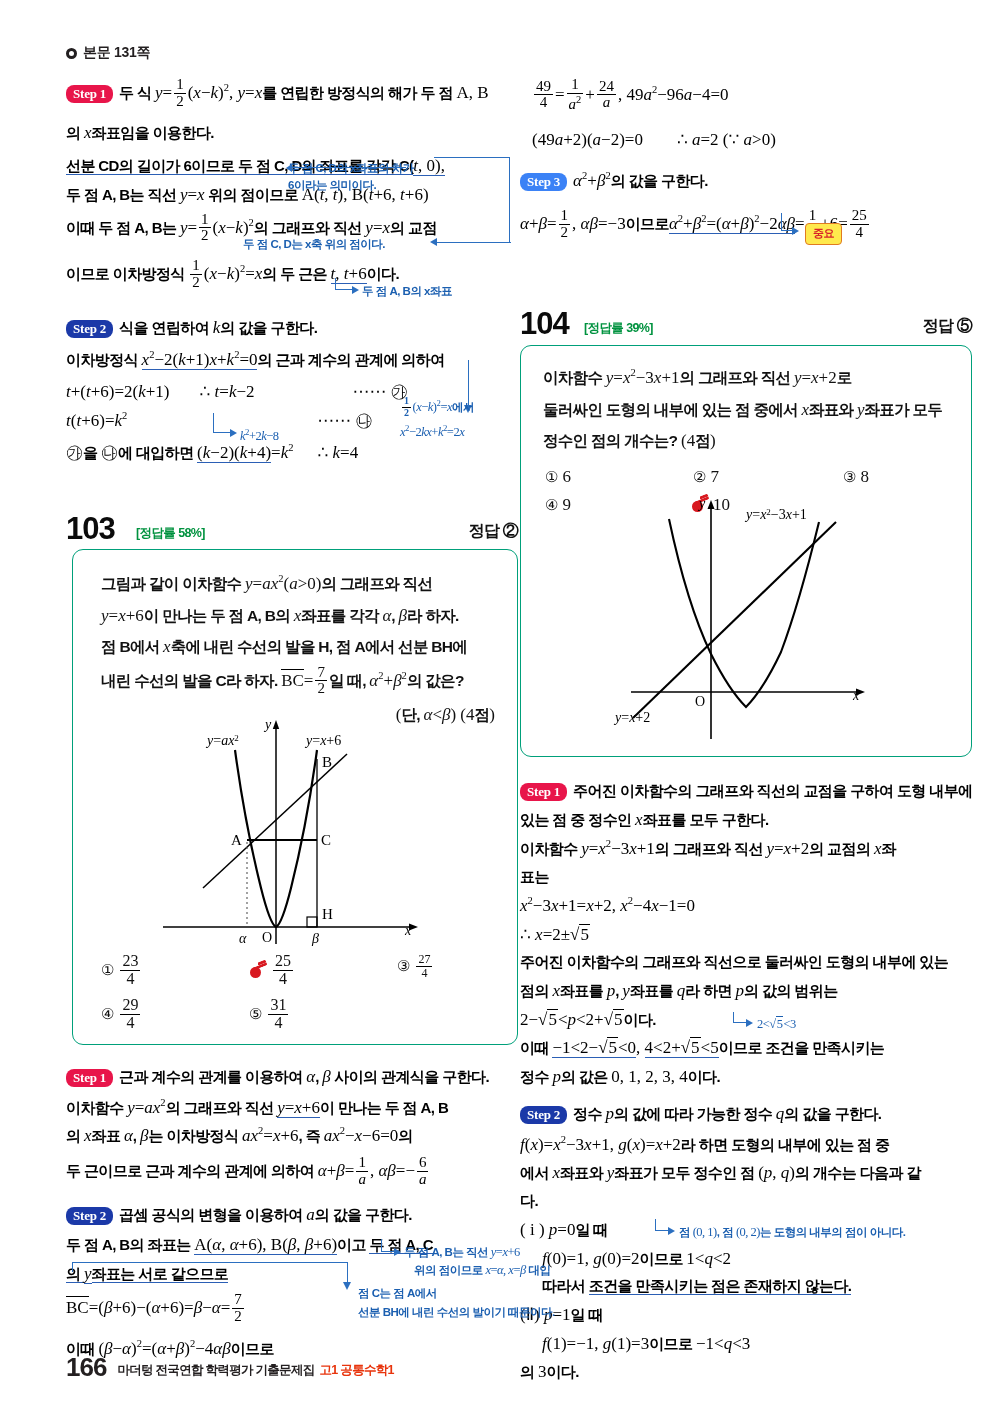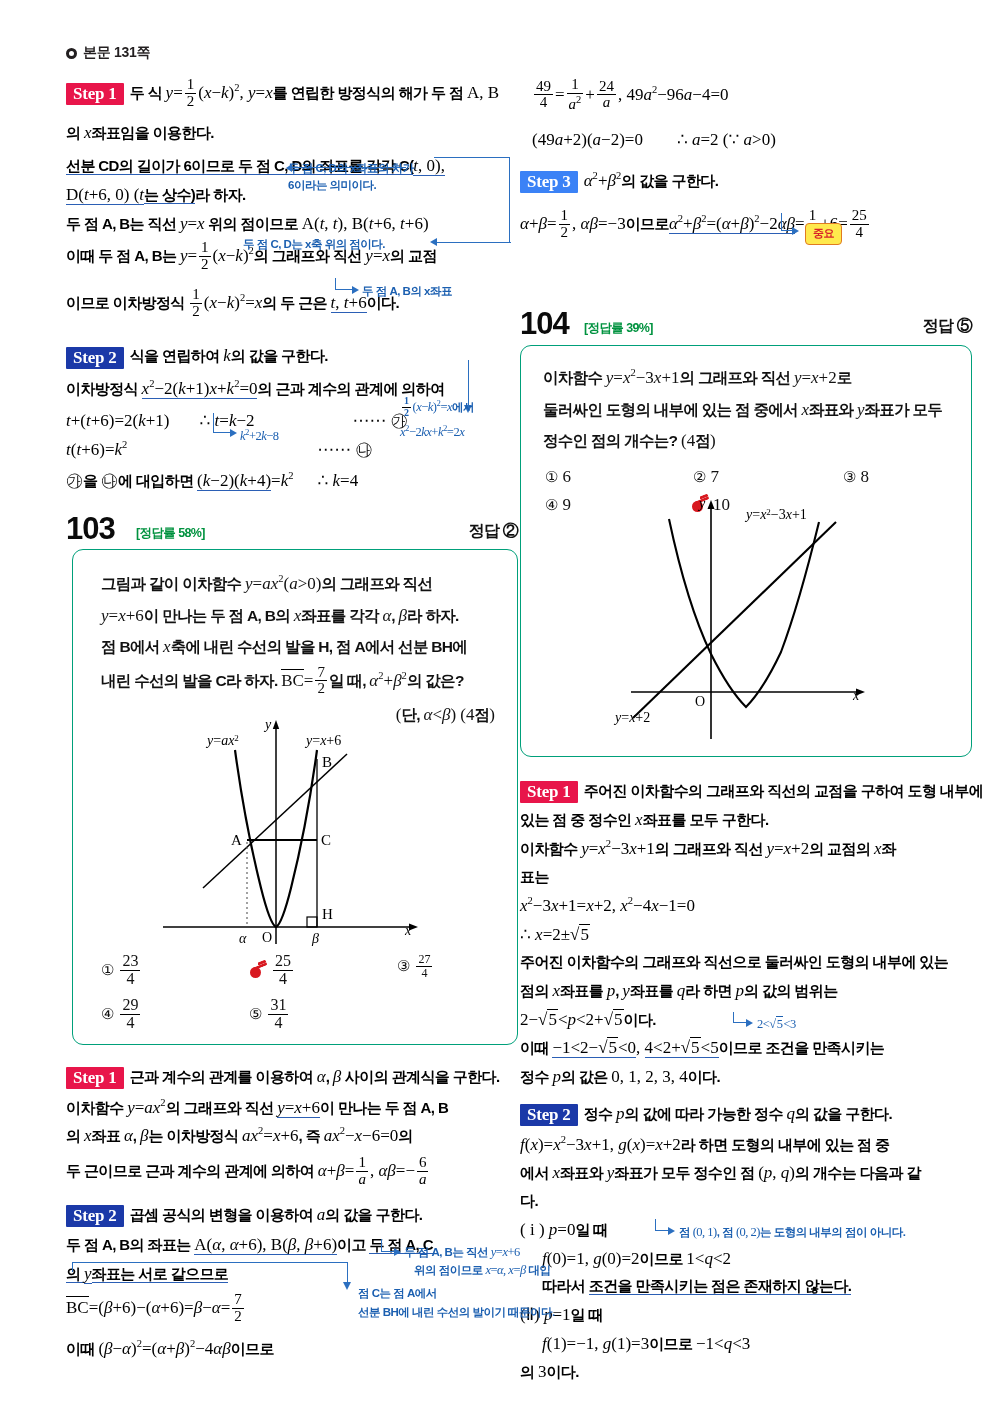--- a/index.html
+++ b/index.html
@@ -18,22 +18,22 @@
   .ref-head { position:absolute; left:66px; top:44px; display:flex; align-items:center; gap:6px;
               font-size:14px; font-weight:bold; color:#231f20; letter-spacing:-0.3px; }
   .ref-dot { width:11px; height:11px; border-radius:50%; border:3px solid #231f20; display:inline-block; }
 
   
   .col { position:absolute; width:452px; }
   .col-left  { left:66px; }
   .col-right { left:520px; }
 
   
-  .step { display:inline-block; color:#fff; font-size:17px; font-weight:bold;
-          padding:2px 7px 3px; border-radius:1px; line-height:1;
+  .step { display:inline-block; color:#fff; font-size:13px; font-weight:bold;
+          padding:2px 7px 3px; border-radius:8px; line-height:1;
           vertical-align:middle; margin-right:6px; letter-spacing:-0.2px; }
   .step.s1 { background:#e8154a; }
   .step.s2 { background:#1b39a8; }
   .step.s3 { background:#3b82f6; }
 
   
   .line { font-family:"Liberation Serif", serif; font-size:16.5px; color:#000; line-height:1.62;
           margin:0 0 1px 0; white-space:nowrap; }
   .txt { font-family:"Liberation Sans", sans-serif; font-weight:bold; font-size:15px; letter-spacing:-0.6px; }
   .mth { font-family:"Liberation Serif", serif; font-style:italic; font-size:17px; }
@@ -110,23 +110,20 @@
   <div class="col col-left" style="top:78px;">
 
     <div class="line">
       <span class="step s1">Step 1</span><span class="txt">두 식 </span><span class="mth">y</span><span class="mthn">=</span><span class="frac big"><span class="n">1</span><span class="d">2</span></span><span class="mthn">(</span><span class="mth">x</span><span class="mthn">−</span><span class="mth">k</span><span class="mthn">)<sup style="font-style:normal">2</sup>, </span><span class="mth">y</span><span class="mthn">=</span><span class="mth">x</span><span class="txt">를 연립한 방정식의 해가 두 점 </span><span class="rm">A, B</span>
     </div>
     <div class="line" style="margin-top:8px;">
       <span class="txt">의 </span><span class="mth">x</span><span class="txt">좌표임을 이용한다.</span>
     </div>
     <div class="line" style="margin-top:6px;">
       <span class="txt" style="border-bottom:1.5px solid #2b5fb5;margin-top:28px;">선분 CD의 길이가 6이므로 두 점 C, D의 좌표를 각각 C(</span><span class="mth" style="border-bottom:1.5px solid #2b5fb5;">t</span><span class="mthn" style="border-bottom:1.5px solid #2b5fb5;">, 0),</span>
-    </div>
-    <div class="line">
-      <span class="mthn" style="border-bottom:1.5px solid #2b5fb5;">D(</span><span class="mth" style="border-bottom:1.5px solid #2b5fb5;">t</span><span class="mthn" style="border-bottom:1.5px solid #2b5fb5;">+6, 0) (</span><span class="mth" style="border-bottom:1.5px solid #2b5fb5;">t</span><span class="txt" style="border-bottom:1.5px solid #2b5fb5;">는 상수)</span><span class="txt">라 하자.</span>
     </div>
     <div class="line">
       <span class="txt">두 점 A, B는 직선 </span><span class="mth">y</span><span class="mthn">=</span><span class="mth">x</span><span class="txt"> 위의 점이므로 </span><span class="rm">A(</span><span class="mth">t</span><span class="mthn">, </span><span class="mth">t</span><span class="mthn">), </span><span class="rm">B(</span><span class="mth">t</span><span class="mthn">+6, </span><span class="mth">t</span><span class="mthn">+6)</span>
     </div>
     <div class="line" style="margin-top:4px;">
       <span class="txt">이때 두 점 A, B는 </span><span class="mth">y</span><span class="mthn">=</span><span class="frac big"><span class="n">1</span><span class="d">2</span></span><span class="mthn">(</span><span class="mth">x</span><span class="mthn">−</span><span class="mth">k</span><span class="mthn">)<sup style="font-style:normal">2</sup></span><span class="txt">의 그래프와 직선 </span><span class="mth">y</span><span class="mthn">=</span><span class="mth">x</span><span class="txt">의 교점</span>
     </div>
     <div class="line" style="margin-top:14px;">
       <span class="txt">이므로 이차방정식 </span><span class="frac big"><span class="n">1</span><span class="d">2</span></span><span class="mthn">(</span><span class="mth">x</span><span class="mthn">−</span><span class="mth">k</span><span class="mthn">)<sup style="font-style:normal">2</sup>=</span><span class="mth">x</span><span class="txt">의 두 근은 </span><span class="mth" style="border-bottom:1.5px solid #2b5fb5;">t</span><span class="mthn" style="border-bottom:1.5px solid #2b5fb5;">, </span><span class="mth" style="border-bottom:1.5px solid #2b5fb5;">t</span><span class="mthn" style="border-bottom:1.5px solid #2b5fb5;">+6</span><span class="txt">이다.</span>
     </div>
@@ -466,14 +463,20 @@
 
   <div class="conn" style="left:72px; top:1262px; width:0; height:10px; border-left:1.3px solid #2b6fc0;"></div>
   <div class="conn" style="left:72px; top:1262px; width:276px; height:0; border-top:1.3px solid #2b6fc0;"></div>
   <div class="conn" style="left:347px; top:1262px; width:0; height:22px; border-left:1.3px solid #2b6fc0;"></div>
   <div class="conn" style="left:343px; top:1282px; width:0; height:0; border-top:8px solid #2b6fc0; border-left:4px solid transparent; border-right:4px solid transparent;"></div>
   <div class="anno" style="left:358px; top:1284px; line-height:1.65;">
     <span>점 C는 점 A에서</span><br>
     <span>선분 BH에 내린 수선의 발이기 때문이다.</span>
   </div>
 
+  <div class="footer">
+    <span class="pg-no">166</span>
+    <span class="ft-txt">
+      <span>마더텅 전국연합 학력평가 기출문제집</span><span class="ft-red">고1 공통수학1</span>
+    </span>
+  </div>
 
 </div>
 
 </body></html>

